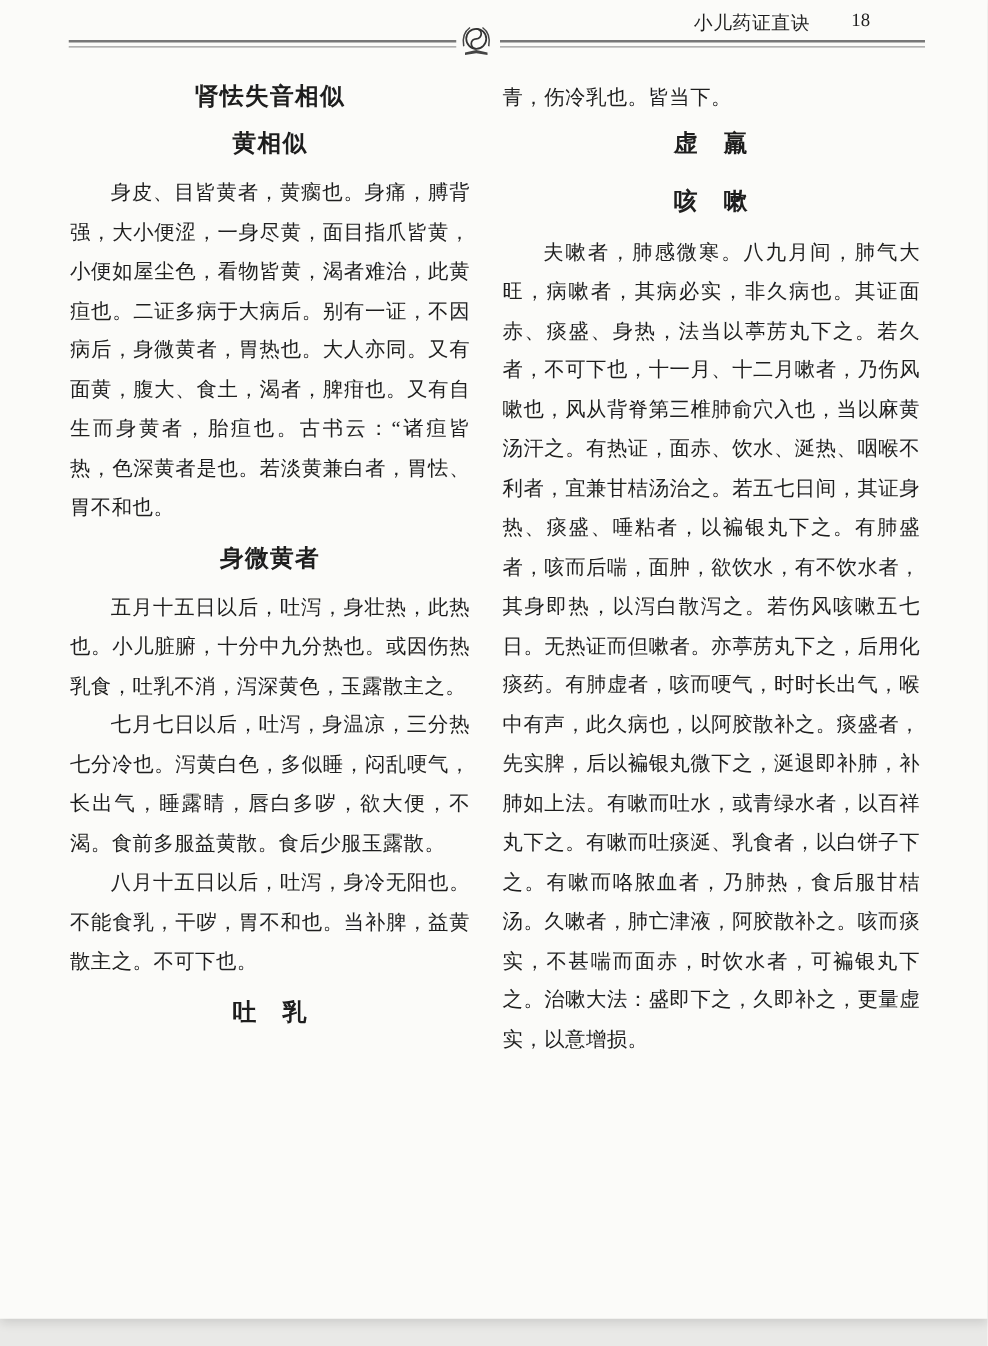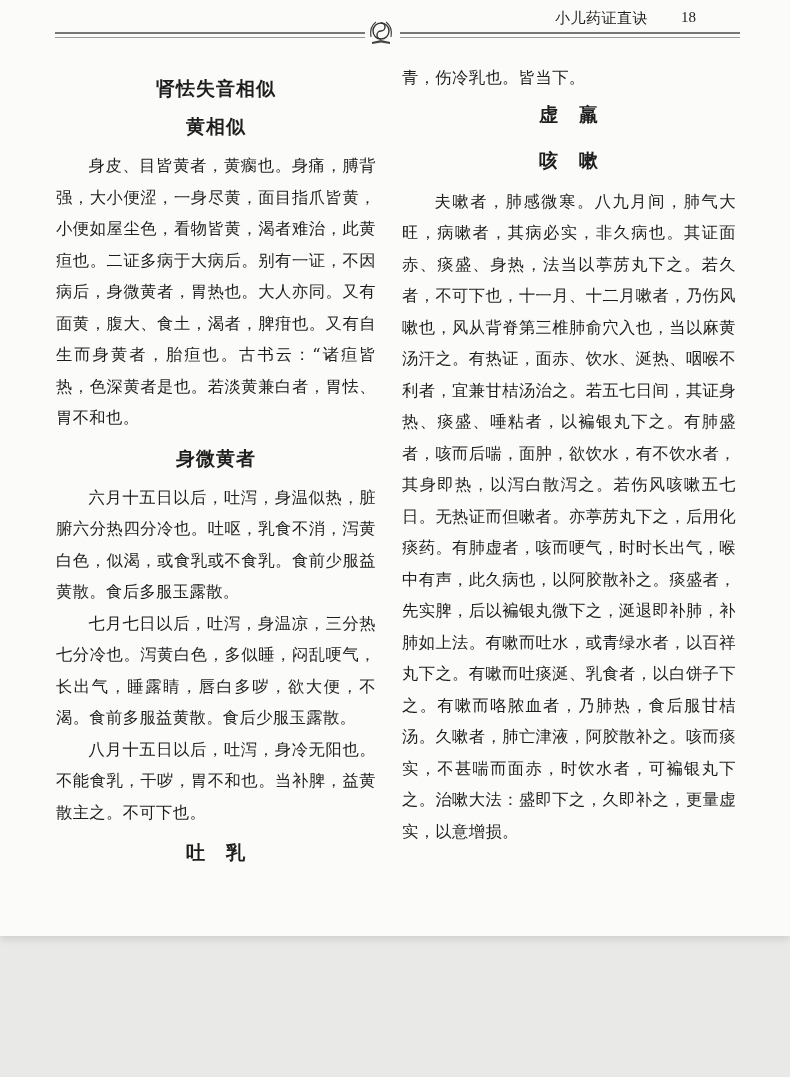--- a/index.html
+++ b/index.html
@@ -4,21 +4,21 @@
 <style>
   html, body { margin: 0; padding: 0; }
   body {
     width: 790px; height: 1077px; overflow: hidden;
     background: #e9e9e7;
     font-family: "DejaVu Serif", "Liberation Serif", serif;
     color: #1e1e1e;
     position: relative;
   }
   .page {
-    position: absolute; left: 0; top: 0; width: 790px; height: 936px;
+    position: absolute; left: 0; top: 0; width: 790px; height: 1055px;
     background: #fbfbf9;
     box-shadow: 0 3px 8px rgba(0,0,0,0.12);
   }
   .header {
     position: absolute; left: 0; top: 0; width: 790px; height: 50px;
   }
   .running-title {
     position: absolute; left: 555px; top: 9px;
     font-size: 15px; letter-spacing: 0.5px;
   }
@@ -39,21 +39,21 @@
     position: absolute; top: 62px;
   }
   .col.left { left: 56px; width: 320px; }
   .col.right { left: 402px; width: 334px; }
   .h {
     text-align: center; font-family: "DejaVu Sans", sans-serif; font-weight: bold;
     font-size: 19px; margin: 0; letter-spacing: 1px;
   }
   p {
     margin: 0; font-size: 16.3px; line-height: 31.5px;
-    text-indent: 2em; text-align: justify; letter-spacing: 0.4px;
+    text-indent: 2em; text-align: justify; letter-spacing: 0.4px; font-family: Liberation Serif, serif;
   }
   p.noindent { text-indent: 0; }
 </style>
 </head>
 <body>
 
 <div class="page">
   <div class="header">
     <div class="rule left"></div>
     <svg class="logo" viewBox="0 0 30 30">
@@ -62,27 +62,27 @@
       <circle cx="15" cy="14" r="8" stroke="#333" stroke-width="1.4" fill="#fbfbf9"></circle>
       <path d="M15 6 A4 4 0 0 1 15 14 A4 4 0 0 0 15 22" stroke="#333" stroke-width="1.4" fill="none"></path>
       <path d="M6 25 L15 23 L24 25 L24 27 L15 25.5 L6 27 Z" fill="#444"></path>
     </svg>
     <div class="rule right"></div>
     <span class="running-title">小儿药证直诀</span>
     <span class="page-number">18</span>
   </div>
 
   <div class="col left">
-    <h3 class="h" style="margin-top:14px;margin-bottom:9px">肾怯失音相似</h3>
+    <h3 class="h" style="margin-top:2px;margin-bottom:9px">肾怯失音相似</h3>
 
     <h3 class="h" style="margin-top:12px;margin-bottom:10px">黄相似</h3>
     <p>身皮、目皆黄者，黄瘸也。身痛，膊背强，大小便涩，一身尽黄，面目指爪皆黄，小便如屋尘色，看物皆黄，渴者难治，此黄疸也。二证多病于大病后。别有一证，不因病后，身微黄者，胃热也。大人亦同。又有面黄，腹大、食土，渴者，脾疳也。又有自生而身黄者，胎疸也。古书云：“诸疸皆热，色深黄者是也。若淡黄兼白者，胃怯、胃不和也。</p>
 
     <h3 class="h" style="margin-top:12px;margin-bottom:10px">身微黄者</h3>
-    <p>六月十五日以后，吐泻，身温似热，脏腑六分热四分冷也。吐呕，乳食不消，泻黄白色，似渴，或食乳或不食乳。食前少服益黄散。食后多服玉露散。</p>
+    <p>五月十五日以后，吐泻，身壮热，此热也。小儿脏腑，十分中九分热也。或因伤热乳食，吐乳不消，泻深黄色，玉露散主之。</p>
     <p>七月七日以后，吐泻，身温凉，三分热七分冷也。泻黄白色，多似睡，闷乱哽气，长出气，睡露睛，唇白多哕，欲大便，不渴。食前多服益黄散。食后少服玉露散。</p>
     <p>八月十五日以后，吐泻，身冷无阳也。不能食乳，干哕，胃不和也。当补脾，益黄散主之。不可下也。</p>
 
     <h3 class="h" style="margin-top:12px;margin-bottom:8px">吐　乳</h3>
 
   </div>
 
   <div class="col right">
     <p class="noindent">青，伤冷乳也。皆当下。</p>
 

